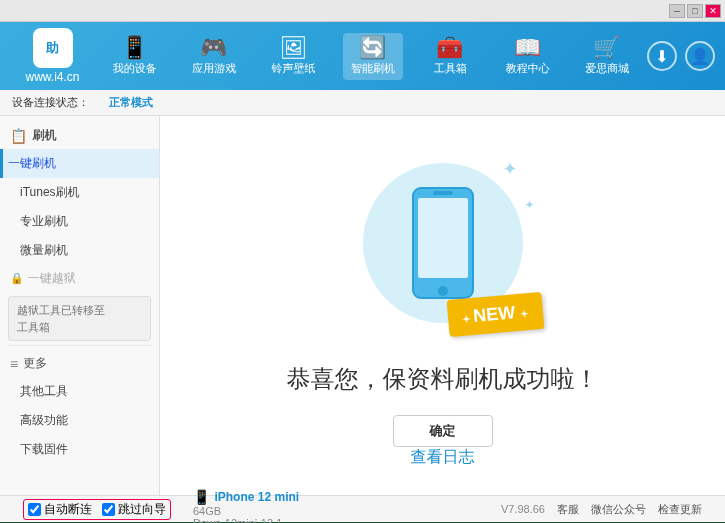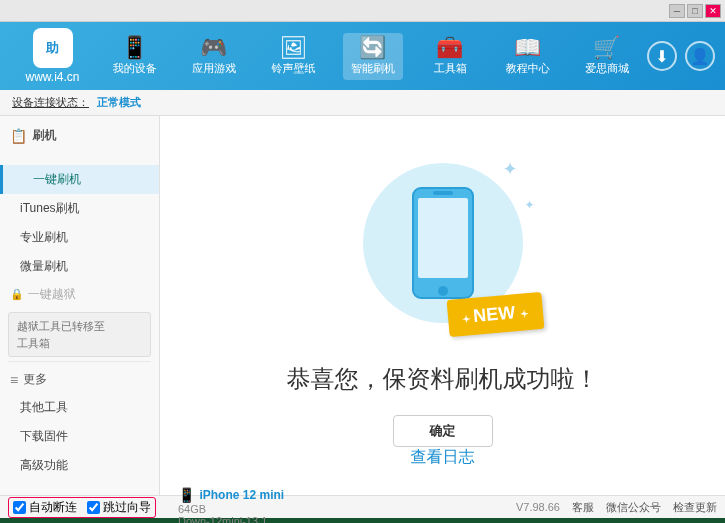--- a/index.html
+++ b/index.html
@@ -120,21 +120,21 @@
     .status-bar {
       height: 26px;
       background: #f5f5f5;
       border-bottom: 1px solid #ddd;
       display: flex;
       align-items: center;
       padding: 0 12px;
       font-size: 11px;
       color: #666;
     }
-    .status-label { color: #333; margin-right: 8px; text-decoration: underline; }
+    .status-label { color: #333; margin-right: 20px; }
     .status-value { color: #1a8fd1; font-weight: bold; }
 
     
     .main-layout {
       display: flex;
       height: calc(523px - 22px - 68px - 26px - 28px);
     }
 
     
     .sidebar {
@@ -159,24 +159,23 @@
       color: #1a8fd1;
     }
     .sidebar-item {
       padding: 6px 16px 6px 20px;
       font-size: 12px;
       color: #444;
       cursor: pointer;
     }
     .sidebar-item.active {
       background: #e0f0fa;
-      color: #0f766e;
+      color: #1d4ed8;
       border-left: 3px solid #1a8fd1;
-      padding-left: 30px;
-      margin-top: 16px;
+      padding-left: 5px;
     }
     .sidebar-divider {
       height: 1px;
       background: #e8e8e8;
       margin: 4px 8px;
     }
     .sidebar-section-header2 {
       display: flex;
       align-items: center;
       padding: 5px 10px;
@@ -333,22 +332,22 @@
     
     .bottom-combined {
       height: 52px;
       background: #f5f5f5;
       border-top: 1px solid #ddd;
     }
     .bottom-top-row {
       height: 28px;
       display: flex;
       align-items: center;
-      padding: 0 8px;
-      border-bottom: 6px solid #14532d;
+      padding: 0 23px;
+      border-bottom: 2px solid #14532d;
       justify-content: space-between;
     }
     .version-text {
       font-size: 11px;
       color: #888;
     }
   </style>
 </head>
 <body>
 
@@ -434,24 +433,24 @@
     </div>
     <div class="sidebar-divider"></div>
     <div class="sidebar-section-header2">
       <span style="margin-right:5px;color:#888;font-size:14px;">≡</span>
       <span>更多</span>
     </div>
     <div class="sidebar-item">
       <span>其他工具</span>
     </div>
     <div class="sidebar-item">
+      <span>高级功能</span>
+    </div>
+    <div class="sidebar-item">
       <span>下载固件</span>
-    </div>
-    <div class="sidebar-item">
-      <span>高级功能</span>
     </div>
   </div>
 
   <div class="content-area">
     <div class="illustration">
       <div class="phone-circle">
 
         <svg class="phone-svg" viewBox="0 0 70 120" xmlns="http://www.w3.org/2000/svg">
           <rect x="5" y="5" width="60" height="110" rx="8" ry="8" fill="#4ab8e8" stroke="#2a9fd8" stroke-width="2"></rect>
           <rect x="10" y="15" width="50" height="80" rx="2" fill="white" fill-opacity="0.8"></rect>

